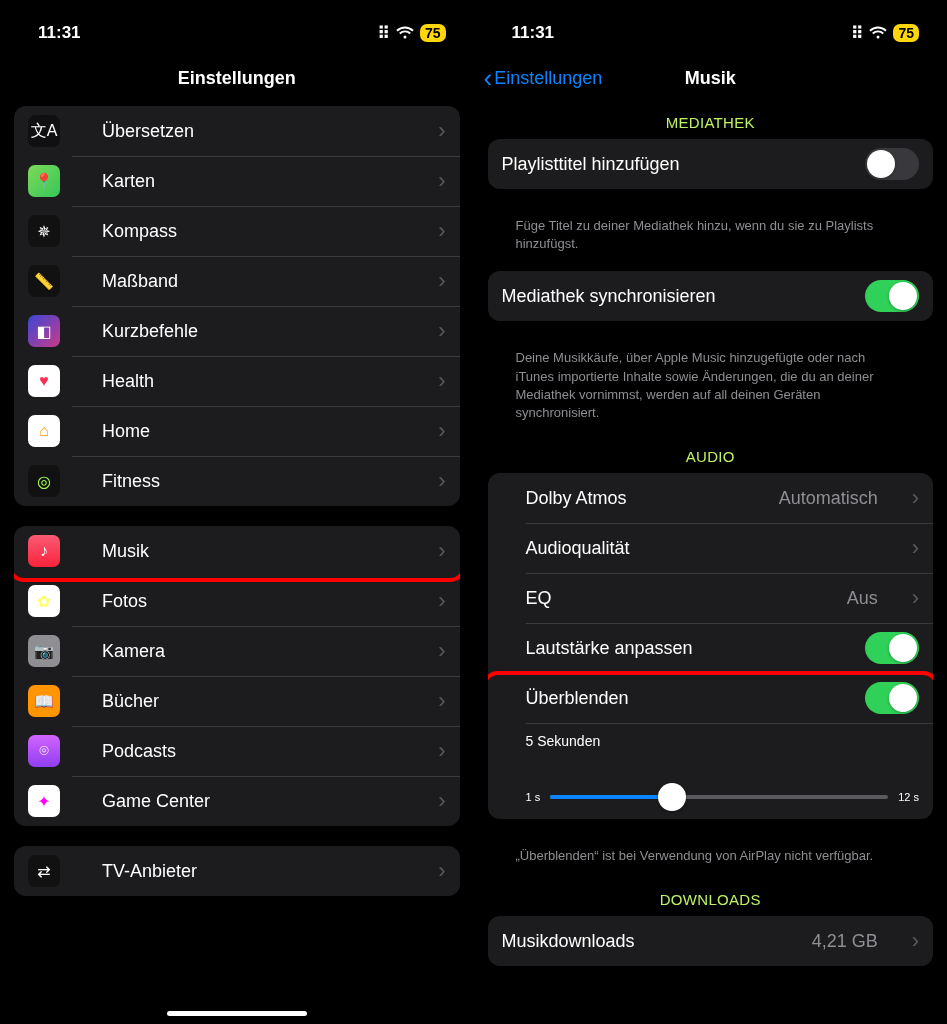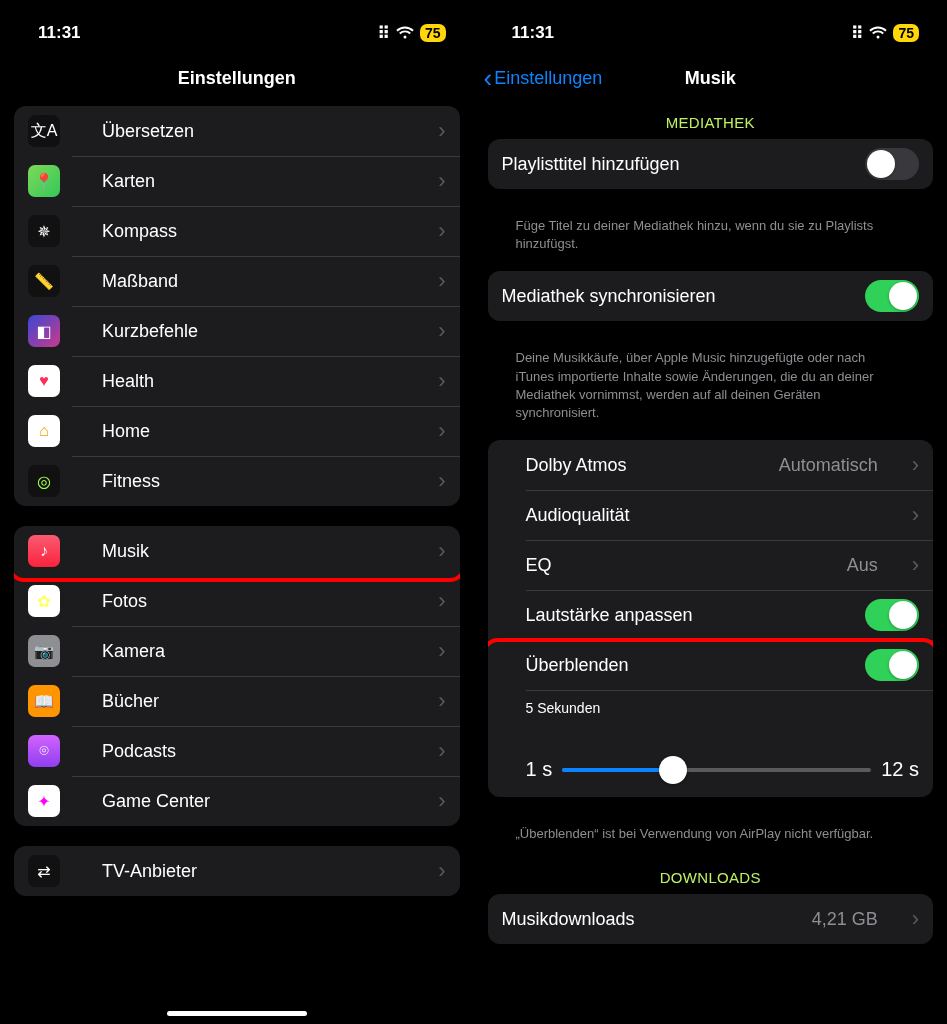--- a/index.html
+++ b/index.html
@@ -147,21 +147,21 @@
   .slider-knob {
     width: 28px; height: 28px;
     background: #fff;
     border-radius: 50%;
     position: absolute;
     top: -12px;
     transform: translateX(-50%);
     box-shadow: 0 1px 3px rgba(0,0,0,.4);
   }
   .slider-line { display: flex; align-items: center; margin-top: 8px; }
-  .slider-min, .slider-max { font-size: 20px; }
+  .slider-min, .slider-max { font-size: 11px; }
   .home-indicator {
     position: absolute;
     bottom: 8px;
     left: 50%;
     transform: translateX(-50%);
     width: 140px;
     height: 5px;
     background: #fff;
     border-radius: 3px;
   }
@@ -321,20 +321,21 @@
     <div class="group no-icons">
       <div class="row no-icon">
         <span class="row-label">Mediathek synchronisieren</span>
         <div class="toggle on">
             <div class="knob"></div>
           </div>
       </div>
     </div>
     <div class="section-footer">Deine Musikkäufe, über Apple Music hinzugefügte oder nach iTunes importierte Inhalte sowie Änderungen, die du an deiner Mediathek vornimmst, werden auf all deinen Geräten synchronisiert.</div>
 
+    <div class="section-title">Audio</div>
     <div class="group no-icons" style="position:relative;padding-left:24px;">
       <div class="row no-icon">
         <span class="row-label">Dolby Atmos</span>
         <span class="row-value">Automatisch</span>
         <span class="chevron">›</span>
       </div>
       <div class="row no-icon">
         <span class="row-label">Audioqualität</span>
         <span class="chevron">›</span>
       </div>

